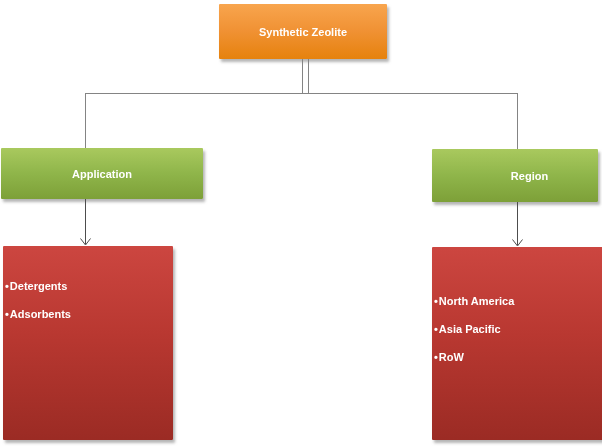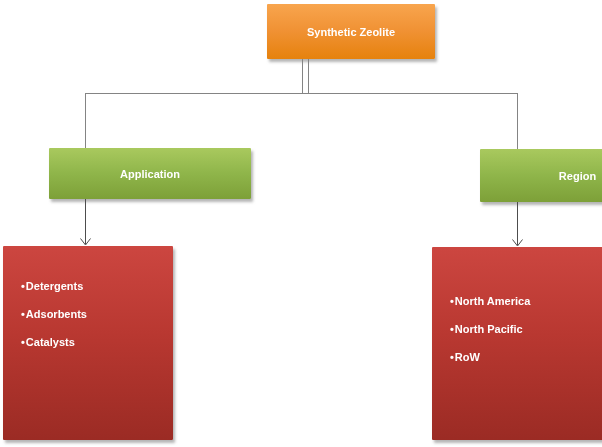--- a/index.html
+++ b/index.html
@@ -15,21 +15,20 @@
     color: #ffffff;
     font-weight: bold;
     font-size: 11px;
     border-radius: 1px;
     box-shadow: 2px 3px 3px rgba(120,120,120,0.55);
     box-sizing: border-box;
   }
   .center {
     display: flex; align-items: center; justify-content: center;
     text-align: center;
-    margin-left: 48px;
   }
   #root-node {
     left: 219px; top: 4px; width: 168px; height: 55px;
     background: linear-gradient(180deg, #F8A54E 0%, #F09133 50%, #E6820D 100%);
   }
   #branch-application {
     left: 1px; top: 148px; width: 202px; height: 51px;
     background: linear-gradient(180deg, #A9C95E 0%, #8FB54A 50%, #7DA038 100%);
   }
   #branch-region {
@@ -45,21 +44,21 @@
     left: 432px; top: 247px; width: 195px; height: 193px;
     background: linear-gradient(180deg, #CC4640 0%, #B93831 45%, #9B2B24 100%);
   }
   .line { position: absolute; background: #848484; }
   #stub-left    { left: 302px; top: 59px; width: 1px; height: 34px; }
   #stub-right   { left: 308px; top: 59px; width: 1px; height: 34px; }
   #h-connector  { left: 85px;  top: 93px; width: 433px; height: 1px; }
   #v-left       { left: 85px;  top: 93px; width: 1px; height: 55px; }
   #v-right      { left: 517px; top: 93px; width: 1px; height: 56px; }
   svg.arrow { position: absolute; overflow: visible; }
-  .list { position: absolute; left: 0; right: 0; padding-left: 18px; }
+  .list { position: absolute; left: 0; right: 0; padding-left: 2px; }
   #leaf-application .list { top: 34px; }
   #leaf-region .list { top: 48px; }
   .li { height: 28px; line-height: 12px; white-space: nowrap; }
   .bullet { margin-right: 1px; }
 </style>
 </head>
 <body>
 
 <div id="canvas">
 
@@ -86,25 +85,24 @@
   </svg>
   <svg class="arrow" style="left:509px; top:202px;" width="17" height="46" viewBox="0 0 17 46">
     <line x1="8.5" y1="0" x2="8.5" y2="43" stroke="#4D4D4D" stroke-width="1"></line>
     <polyline points="3.5,37.5 8.5,44 13.5,37.5" fill="none" stroke="#4D4D4D" stroke-width="1"></polyline>
   </svg>
 
   <div class="node" id="leaf-application">
     <div class="list">
       <div class="li"><span class="bullet">•</span><span>Detergents</span></div>
       <div class="li"><span class="bullet">•</span><span>Adsorbents</span></div>
-      <div class="li"><span class="bullet">•</span><span>Catalysts</span></div>
     </div>
   </div>
 
   <div class="node" id="leaf-region">
     <div class="list">
       <div class="li"><span class="bullet">•</span><span>North America</span></div>
-      <div class="li"><span class="bullet">•</span><span>North Pacific</span></div>
+      <div class="li"><span class="bullet">•</span><span>Asia Pacific</span></div>
       <div class="li"><span class="bullet">•</span><span>RoW</span></div>
     </div>
   </div>
 
 </div>
 
 </body></html>

